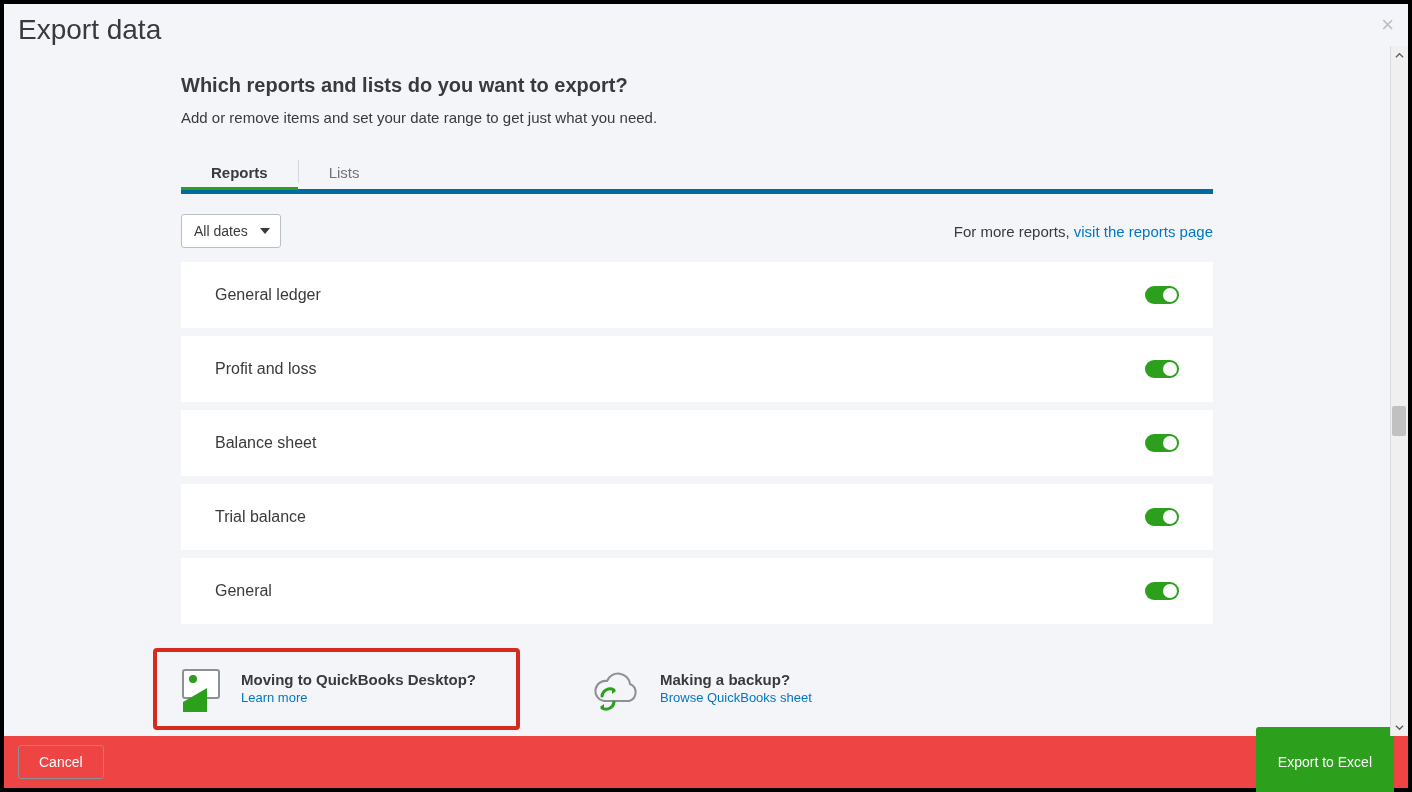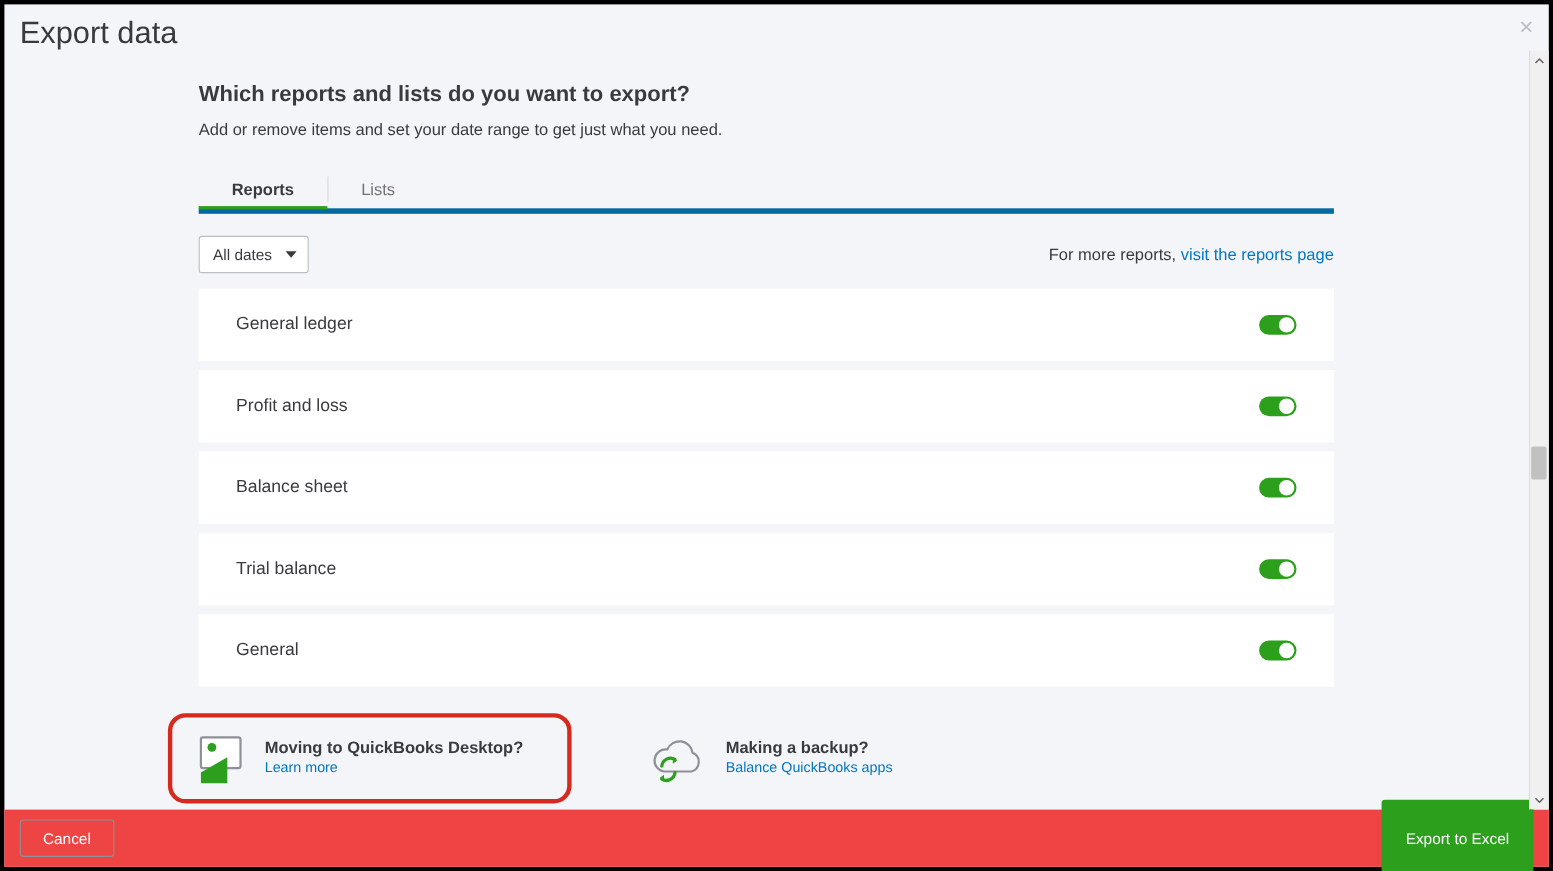--- a/index.html
+++ b/index.html
@@ -21,21 +21,21 @@
   .controls-row { display: flex; justify-content: space-between; align-items: center; margin: 20px 0 14px 0; gap: 44px; }
   .date-select { border: 1px solid #babec5; background: #fff; padding: 8px 32px 8px 12px; font-size: 14px; color: #393a3d; border-radius: 3px; position: relative; cursor: pointer; display: inline-flex; align-items: center; gap: 20px; }
   .date-select .caret { width: 0; height: 0; border-left: 5px solid transparent; border-right: 5px solid transparent; border-top: 6px solid #393a3d; position: absolute; right: 10px; top: 50%; transform: translateY(-50%); }
   .more-reports { font-size: 15px; color: #393a3d; }
   .more-reports a { color: #0077c5; text-decoration: none; }
   .report-list { display: flex; flex-direction: column; gap: 8px; }
   .report-row { background: #fff; display: flex; justify-content: space-between; align-items: center; padding: 24px 34px; font-size: 16px; color: #393a3d; font-weight: 500; }
   .toggle { width: 34px; height: 18px; background: #2ca01c; border-radius: 10px; position: relative; cursor: pointer; }
   .toggle::after { content: ''; position: absolute; width: 14px; height: 14px; background: #fff; border-radius: 50%; top: 2px; right: 2px; }
   .promos { display: flex; gap: 40px; margin-top: 24px; padding: 0 0 20px 0; margin-left: -28px; }
-  .promo { display: flex; align-items: center; gap: 16px; padding: 14px 40px 14px 20px; border-radius: 16px; }
+  .promo { display: flex; align-items: center; gap: 16px; padding: 14px 40px 14px 20px; border-radius: 4px; }
   .promo.highlighted { border: 4px solid #d52b1e; }
   .promo-title { font-size: 15px; font-weight: 600; color: #393a3d; }
   .promo-link { font-size: 13px; color: #0077c5; font-weight: 400; text-decoration: none; line-height: 1.4; }
   .scrollbar { width: 18px; background: #f0f0f0; display: flex; flex-direction: column; justify-content: space-between; align-items: center; border-left: 1px solid #dcdcdc; }
   .sb-arrow { width: 100%; height: 18px; display: flex; align-items: center; justify-content: center; cursor: pointer; }
   .sb-arrow svg { width: 9px; height: 9px; }
   .sb-thumb { position: absolute; right: 2px; top: 360px; width: 14px; height: 30px; background: #c1c1c1; border-radius: 2px; }
   .footer { background: #ef4444; height: 52px; display: flex; justify-content: space-between; align-items: center; padding: 0 14px; }
   .btn-cancel { background: transparent; border: 1px solid #8d9096; color: #fff; padding: 8px 20px; font-size: 14px; border-radius: 3px; cursor: pointer; }
   .btn-export { background: #2ca01c; border: none; color: #fff; padding: 27px 22px; font-size: 14px; border-radius: 3px; cursor: pointer; font-weight: 500; }
@@ -113,21 +113,21 @@
             <div class="icon-box" style="width:64px">
               <svg viewBox="0 0 64 46">
                   <path d="M 50 18 a 12 12 0 0 0 -23 -3 a 10 10 0 0 0 -3 20 h 25 a 9 9 0 0 0 1 -17 z" fill="none" stroke="#8d9096" stroke-width="2"></path>
                   <path d="M 22 30 a 8 8 0 0 1 12 -6 M 34 36 a 8 8 0 0 1 -12 6" fill="none" stroke="#2ca01c" stroke-width="3" stroke-linecap="round"></path>
                   <path d="M 32 22 l 4 3 l -4 3 z" fill="#2ca01c"></path>
                   <path d="M 24 44 l -4 -3 l 4 -3 z" fill="#2ca01c"></path>
                 </svg>
             </div>
             <div>
               <div class="promo-title">Making a backup?</div>
-              <a href="#" class="promo-link">Balance QuickBooks apps</a>
+              <a href="#" class="promo-link">Browse QuickBooks sheet</a>
             </div>
           </div>
         </div>
       </div>
     </div>
 
     <div class="scrollbar">
       <div class="sb-arrow">
         <svg viewBox="0 0 10 10">
             <path d="M1 7 L5 3 L9 7" fill="none" stroke="#606060" stroke-width="1.5"></path>

